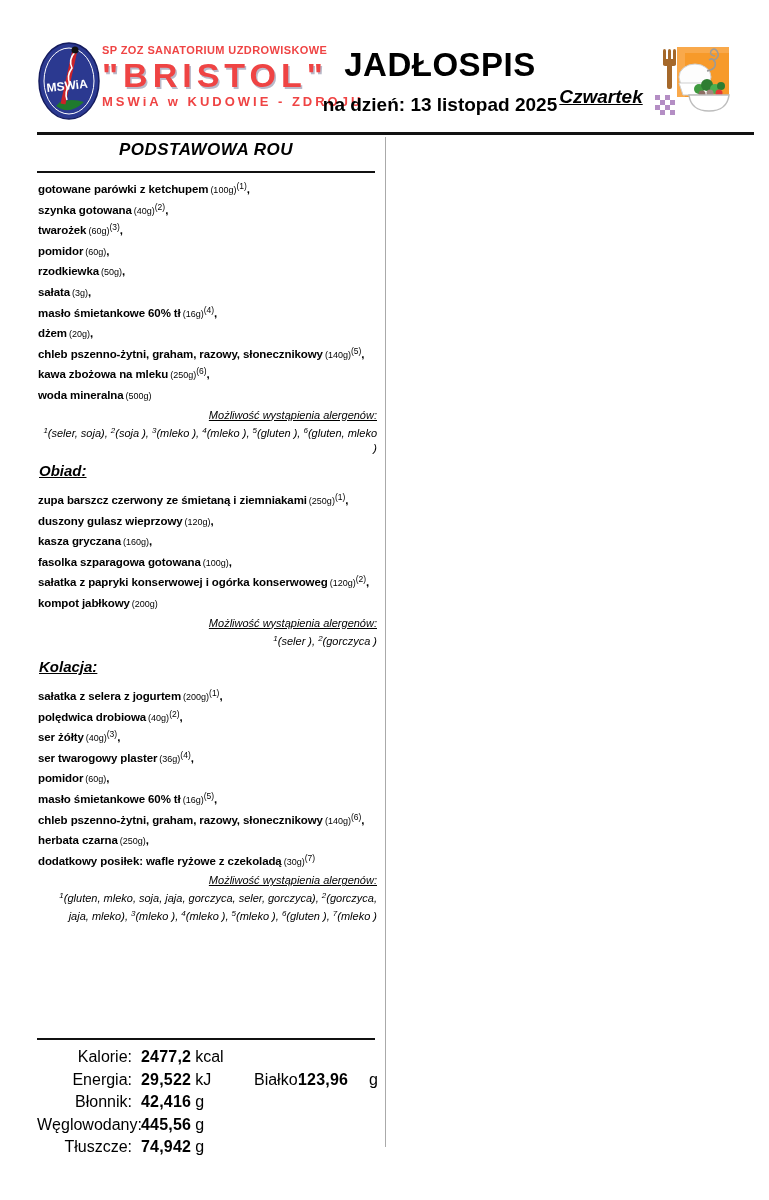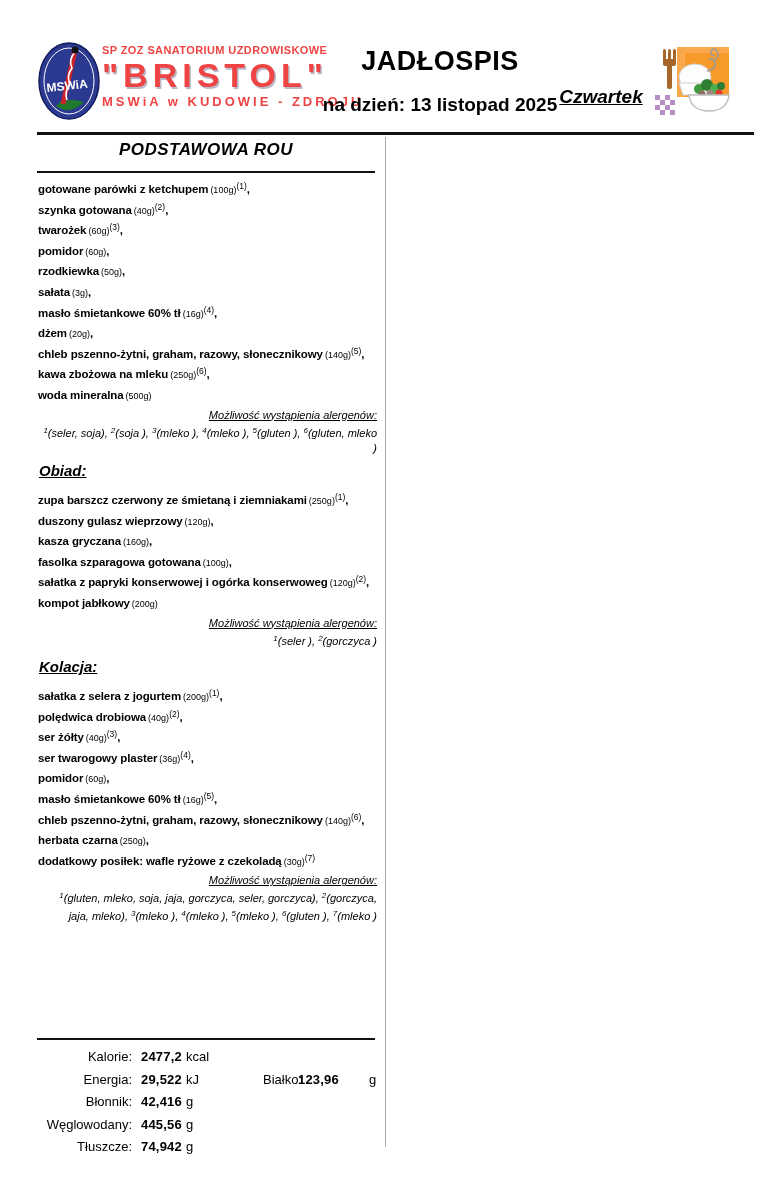--- a/index.html
+++ b/index.html
@@ -15,21 +15,21 @@
 
   
   .logo-badge { position: absolute; left: 38px; top: 42px; width: 62px; height: 78px; }
   .brand-block { position: absolute; left: 102px; top: 44px; width: 250px; color: #ef4444; }
   .brand-line1 { font-size: 11px; font-weight: bold; letter-spacing: 0.4px; white-space: nowrap; }
   .brand-name  { font-size: 34px; font-weight: bold; letter-spacing: 5px; line-height: 38px; white-space: nowrap;
                  text-shadow: 1.5px 1.5px 0 #b9b9c9; }
   .brand-line2 { font-size: 13px; font-weight: bold; letter-spacing: 3px; white-space: nowrap; }
 
   .doc-title   { position: absolute; left: 330px; top: 46px; width: 220px; text-align: center;
-                 font-size: 27px; font-weight: bold; letter-spacing: 0.5px; }
+                 font-size: 33px; font-weight: bold; letter-spacing: 0.5px; }
   .doc-date    { position: absolute; left: 322px; top: 94px; width: 236px; text-align: center;
                  font-size: 19px; font-weight: bold; }
   .doc-weekday { position: absolute; left: 556px; top: 86px; width: 90px; text-align: center;
                  font-size: 19px; font-weight: bold; font-style: italic; text-decoration: underline; }
   .food-art    { position: absolute; left: 655px; top: 45px; width: 78px; height: 72px; }
 
   .rule-top    { position: absolute; left: 37px; top: 132px; width: 717px; height: 3px; background: #111; }
   .v-divider   { position: absolute; left: 385px; top: 137px; width: 1px; height: 1010px; background: #aaa; }
 
   
@@ -50,21 +50,21 @@
   .item-sup    { font-size: 8.5px; font-weight: normal; vertical-align: 4px; letter-spacing: 0; }
   .item-comma  { font-weight: bold; }
 
   .allergy-note { font-size: 11px; font-style: italic; text-decoration: underline;
                   text-align: right; margin-top: 3px; line-height: 14px; }
   .allergens    { font-size: 11px; font-style: italic; text-align: right; line-height: 15px; margin-top: 1px; }
   .al-sup       { font-size: 8px; vertical-align: 4px; }
 
   
   .rule-bottom { position: absolute; left: 37px; top: 1038px; width: 338px; height: 2px; background: #111; }
-  .nutrition   { position: absolute; left: 37px; top: 1046px; width: 338px; font-size: 13px; }
+  .nutrition   { position: absolute; left: 37px; top: 1046px; width: 338px; font-size: 16px; }
   .nut-row     { position: relative; line-height: 22.5px; white-space: nowrap; }
   .nut-label   { display: inline-block; width: 95px; text-align: right; margin-right: 9px; }
   .nut-value   { font-weight: bold; letter-spacing: 0.2px; }
   .nut-unit    { margin-left: 4px; }
   .nut-extra-label { position: absolute; left: 175px; width: 90px; text-align: right; }
   .nut-extra-value { position: absolute; left: 261px; font-weight: bold; letter-spacing: 0.2px; }
   .nut-extra-unit  { position: absolute; left: 332px; }
 </style>
 </head>
 <body>

